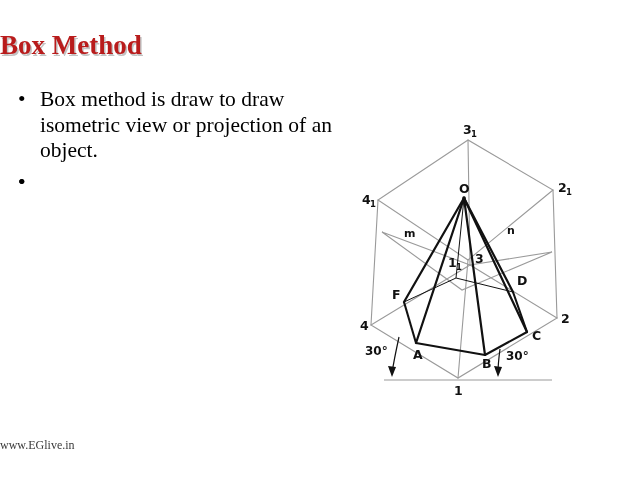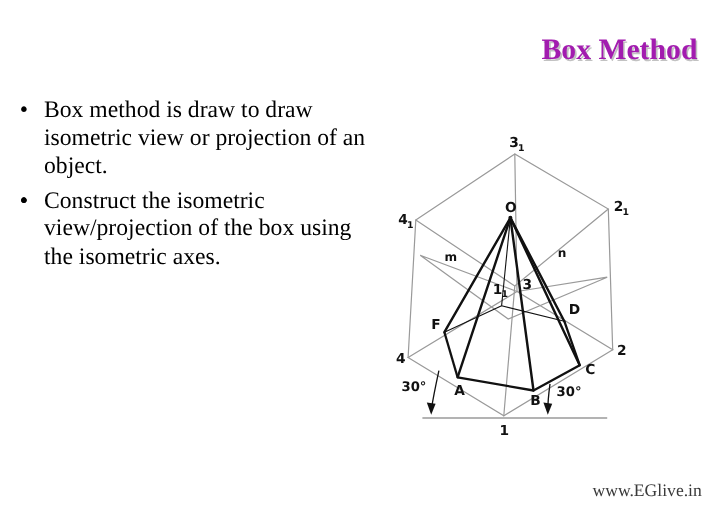--- a/index.html
+++ b/index.html
@@ -21,26 +21,26 @@
     width: 638px;
     height: 479px;
     background: #ffffff;
   }
   
   #slide-title {
     position: absolute;
     left: 0;
     top: 30px;
     width: 634px;
-    text-align: right;
+    text-align: left;
     font-family: "Liberation Serif", "DejaVu Serif", serif;
     font-weight: bold;
     font-size: 27px;
     letter-spacing: 0px;
-    color: #a21caf;
+    color: #b91c1c;
     text-shadow: 1.5px 1.5px 0px rgba(120,120,120,0.45);
     white-space: nowrap;
   }
   
   #bullet-list {
     position: absolute;
     left: 12px;
     top: 87px;
     width: 330px;
     margin: 0;
@@ -64,23 +64,23 @@
     font-size: 21.5px;
     line-height: 25.5px;
     color: #000000;
   }
   
   #footer {
     position: absolute;
     left: 0;
     top: 438px;
     width: 638px;
-    text-align: right;
-    font-family: "Liberation Serif", "DejaVu Serif", serif;
-    font-size: 16px;
+    text-align: left;
+    font-family: "Liberation Serif", "DejaVu Serif", serif;
+    font-size: 12px;
     color: #3a3a3a;
   }
   
   #diagram {
     position: absolute;
     left: 352px;
     top: 112px;
     width: 286px;
     height: 290px;
   }
@@ -122,21 +122,20 @@
   <ul id="bullet-list">
     <li>
       <span class="bullet-dot">•</span>
       <span>Box method is draw to draw isometric view or projection of an object.</span>
     </li>
     <li>
       <span class="bullet-dot">•</span>
     </li>
     <li>
       <span class="bullet-dot">•</span>
-      <span>Construct the isometric view/projection of the box using the isometric axes.</span>
     </li>
   </ul>
 
   <div id="diagram">
     <svg width="286" height="290" viewBox="0 0 286 290" xmlns="http://www.w3.org/2000/svg">
 
       <g stroke="#9a9a9a" stroke-width="1.1" fill="none" stroke-linecap="round">
 
         <path d="M116,28 L26,88 L116,148 L201,78 Z"></path>
 

